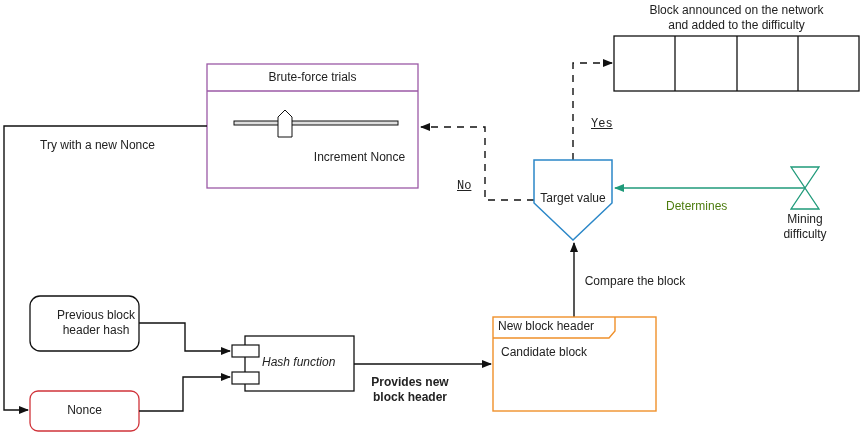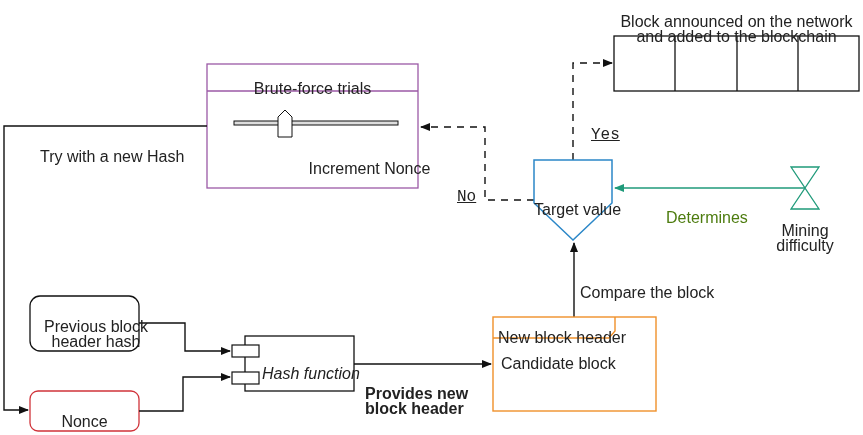--- a/index.html
+++ b/index.html
@@ -1,19 +1,19 @@
 <!DOCTYPE html>
 <html><head>
 <meta charset="utf-8">
 <style>
   html, body { margin: 0; padding: 0; background: #ffffff; }
   body { width: 863px; height: 435px; position: relative; overflow: hidden;
          font-family: "Liberation Sans", sans-serif; color: #222; }
   svg { position: absolute; left: 0; top: 0; }
-  .lbl { position: absolute; font-size: 16px; line-height: 15px; color: #222; white-space: nowrap; margin-top: 11px; }
+  .lbl { position: absolute; font-size: 12px; line-height: 15px; color: #222; white-space: nowrap; }
   .center { text-align: center; }
   .u { text-decoration: underline; font-family: Liberation Mono, monospace; }
 </style>
 </head>
 <body>
 
 <svg width="863" height="435" viewBox="0 0 863 435">
   <defs>
     <marker id="ah" markerWidth="10" markerHeight="8" refX="9" refY="4" orient="auto" markerUnits="userSpaceOnUse">
       <path d="M0,0 L10,4 L0,8 Z" fill="#111"></path>
@@ -70,27 +70,27 @@
   <line x1="354" y1="364" x2="491" y2="364" stroke="#111" stroke-width="1.4" marker-end="url(#ah)"></line>
 
   <g>
     <rect x="493" y="317" width="163" height="94" fill="#fff" stroke="#f0902a" stroke-width="1.4"></rect>
     <path d="M493,338 L609,338 L615,331 L615,317" fill="none" stroke="#f0902a" stroke-width="1.4"></path>
   </g>
 </svg>
 
 <div class="lbl center" style="left:614px; top:3px; width:245px;">
   <div>Block announced on the network</div>
-  <div>and added to the blockchain</div>
+  <div>and added to the difficulty</div>
 </div>
 
 <div class="lbl center" style="left:207px; top:70px; width:211px;">Brute-force trials</div>
-<div class="lbl center" style="left:207px; top:150px; width:237px;padding-left:44px;">Increment Nonce</div>
+<div class="lbl center" style="left:197px; top:150px; width:237px;padding-left:44px;">Increment Nonce</div>
 
-<div class="lbl" style="left:40px; top:138px;">Try with a new Hash</div>
+<div class="lbl" style="left:40px; top:138px;">Try with a new Nonce</div>
 
 <div class="lbl u" style="left:591px; top:117px;">Yes</div>
 <div class="lbl u" style="left:457px; top:179px;">No</div>
 
 <div class="lbl center" style="left:534px; top:191px; width:78px;">Target value</div>
 
 <div class="lbl" style="left:666px; top:199px; color:#4d7c0f;">Determines</div>
 
 <div class="lbl center" style="left:770px; top:212px; width:70px;">
   <div>Mining</div>

